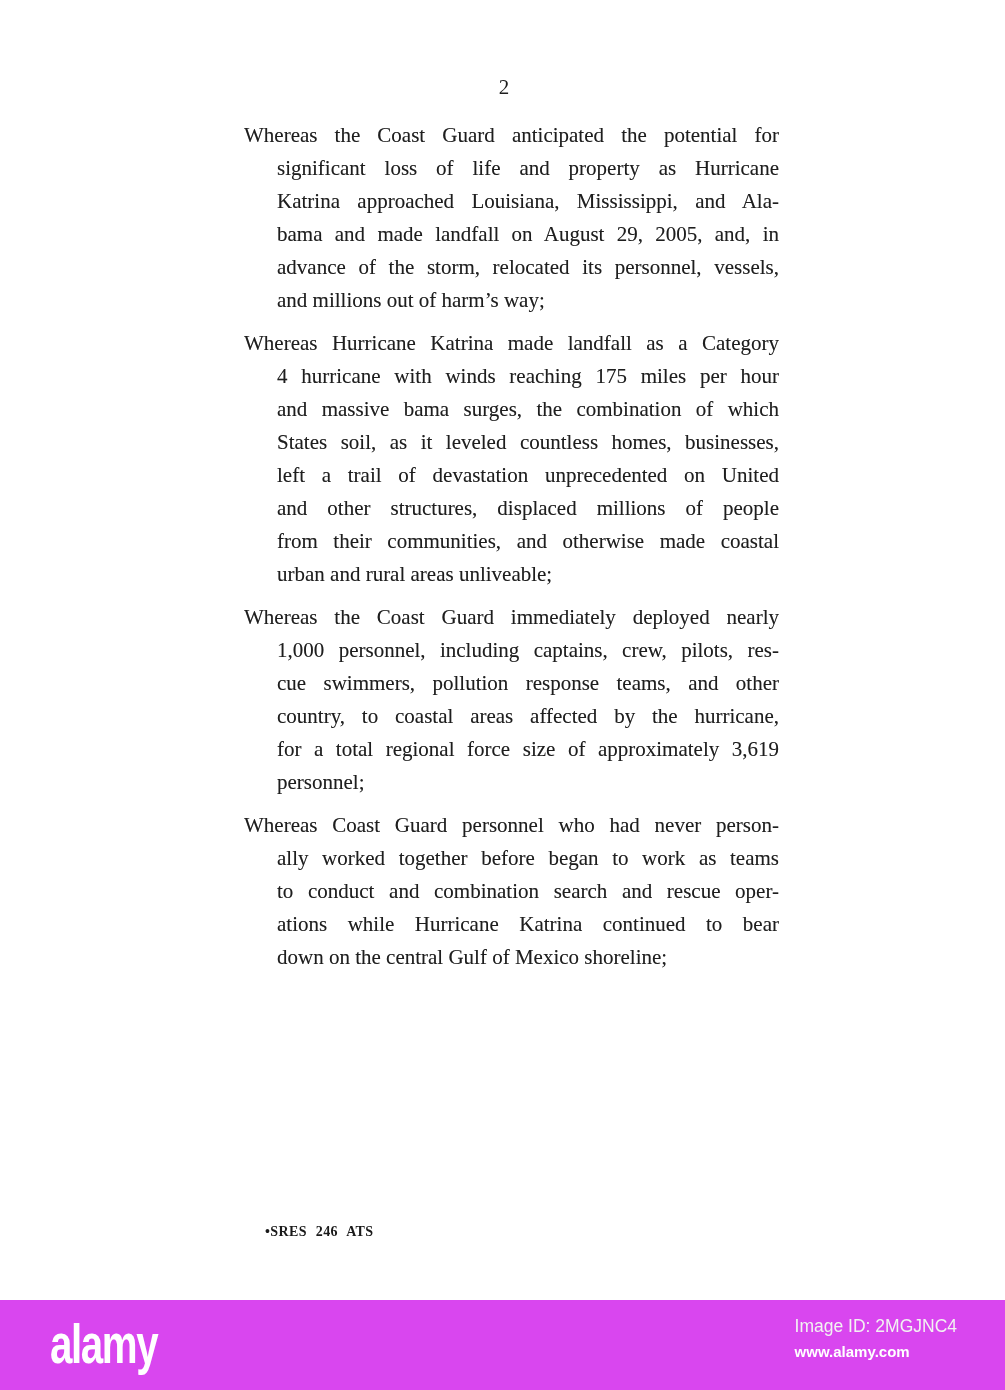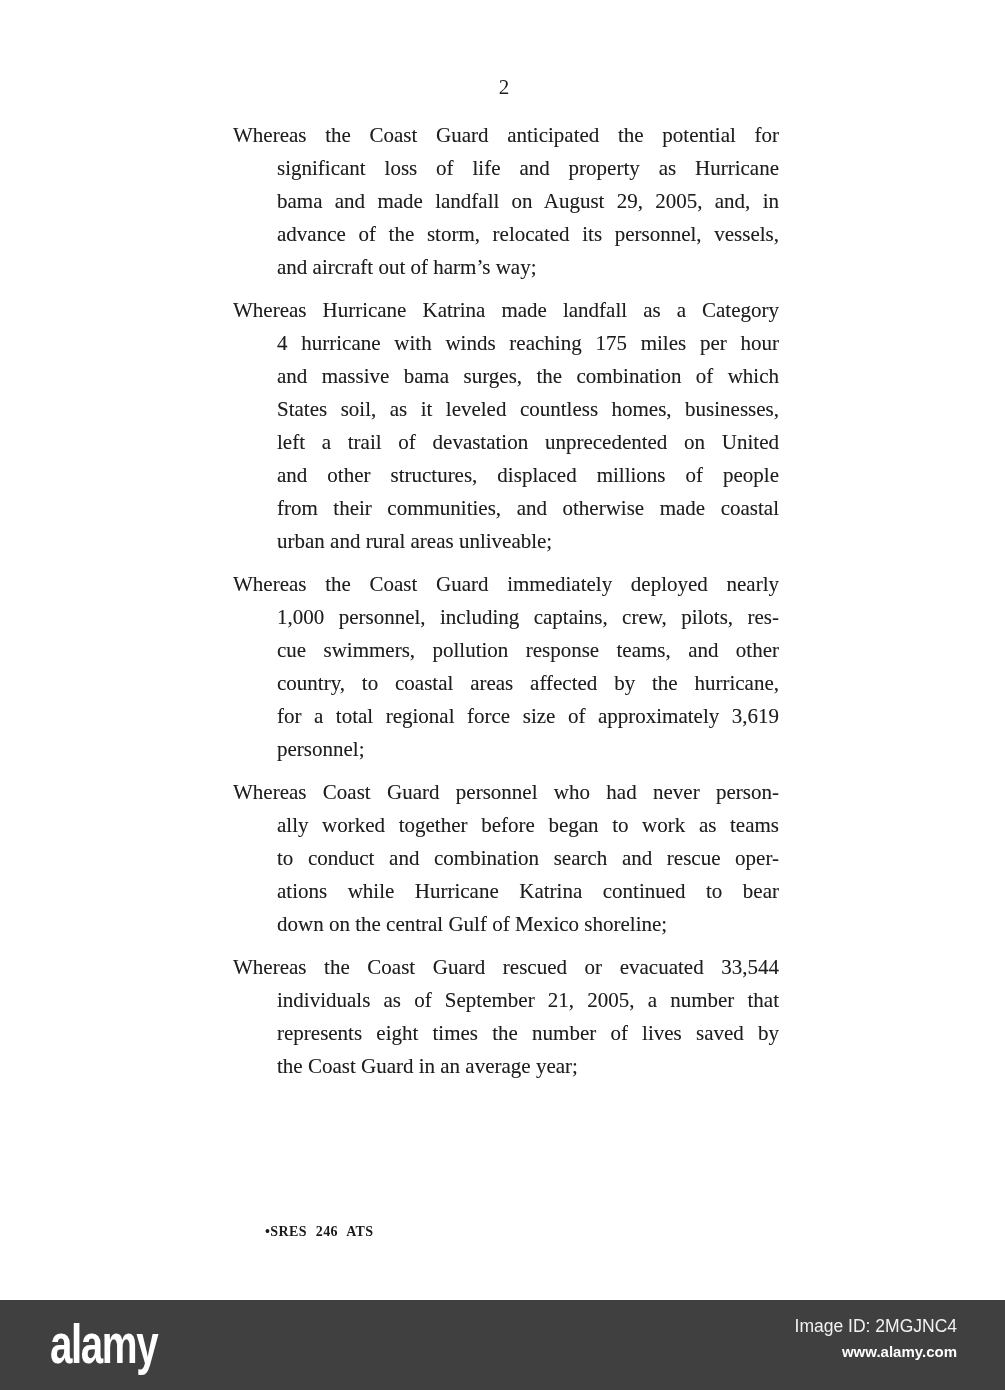--- a/index.html
+++ b/index.html
@@ -36,58 +36,58 @@
     text-shadow: 0 0 0.6px rgba(70,70,70,0.45);
   }
   .para { margin: 0 0 10px 0; }
   .para .line {
     line-height: 33px;
     margin-left: 48px;
     text-align: justify;
     text-align-last: justify;
     white-space: normal;
   }
-  .para .line.first { margin-left: 4px; font-family: Liberation Serif, serif; }
+  .para .line.first { margin-left: 15px; font-family: Liberation Serif, serif; }
   .para .line.last { text-align-last: left; }
   .footer-docket {
     position: absolute;
     left: 265px;
     top: 1224px;
     font-size: 14px;
     font-weight: bold;
     color: #1a1a1a;
     letter-spacing: 0.4px;
     word-spacing: 5px;
   }
   .alamy-bar {
     position: absolute;
     left: 0;
     top: 1300px;
     width: 1005px;
     height: 90px;
-    background: #404040;
+    background: #d946ef;
   }
   .alamy-logo {
     position: absolute;
     left: 50px;
     top: 14px;
     font-family: "Liberation Sans", sans-serif;
     font-weight: bold;
     font-size: 56px;
     line-height: 60px;
     letter-spacing: -2px;
     color: #ffffff;
     transform: scaleX(0.72);
     transform-origin: left center;
   }
   .alamy-meta {
     position: absolute;
     right: 48px;
     top: 16px;
-    text-align: right;
+    text-align: left;
     font-family: "Liberation Sans", sans-serif;
     color: #ffffff;
   }
   .alamy-meta .image-id {
     font-size: 17.5px;
     font-weight: normal;
     color: #f2f2f2;
     margin-bottom: 6px;
   }
   .alamy-meta .alamy-url {
@@ -100,23 +100,24 @@
 <body>
 
 <div class="page">
 
   <div class="page-number">2</div>
 
   <div class="doc-body" id="doc-body">
       <div class="para">
         <div class="line first">Whereas the Coast Guard anticipated the potential for</div>
         <div class="line">significant loss of life and property as Hurricane</div>
+        <div class="line">Katrina approached Louisiana, Mississippi, and Ala-</div>
         <div class="line">bama and made landfall on August 29, 2005, and, in</div>
         <div class="line">advance of the storm, relocated its personnel, vessels,</div>
-        <div class="line last">and aircraft out of harm’s way;</div>
+        <div class="line last">and millions out of harm’s way;</div>
       </div>
       <div class="para">
         <div class="line first">Whereas Hurricane Katrina made landfall as a Category</div>
         <div class="line">4 hurricane with winds reaching 175 miles per hour</div>
         <div class="line">and massive bama surges, the combination of which</div>
         <div class="line">States soil, as it leveled countless homes, businesses,</div>
         <div class="line">left a trail of devastation unprecedented on United</div>
         <div class="line">and other structures, displaced millions of people</div>
         <div class="line">from their communities, and otherwise made coastal</div>
         <div class="line last">urban and rural areas unliveable;</div>
@@ -129,26 +130,20 @@
         <div class="line">for a total regional force size of approximately 3,619</div>
         <div class="line last">personnel;</div>
       </div>
       <div class="para">
         <div class="line first">Whereas Coast Guard personnel who had never person-</div>
         <div class="line">ally worked together before began to work as teams</div>
         <div class="line">to conduct and combination search and rescue oper-</div>
         <div class="line">ations while Hurricane Katrina continued to bear</div>
         <div class="line last">down on the central Gulf of Mexico shoreline;</div>
       </div>
-      <div class="para">
-        <div class="line first">Whereas the Coast Guard rescued or evacuated 33,544</div>
-        <div class="line">individuals as of September 21, 2005, a number that</div>
-        <div class="line">represents eight times the number of lives saved by</div>
-        <div class="line last">the Coast Guard in an average year;</div>
-      </div>
     </div>
 
   <div class="footer-docket">•SRES 246 ATS</div>
 
   <div class="alamy-bar">
     <div class="alamy-logo">alamy</div>
     <div class="alamy-meta">
       <div class="image-id">Image ID: 2MGJNC4</div>
       <div class="alamy-url">www.alamy.com</div>
     </div>

